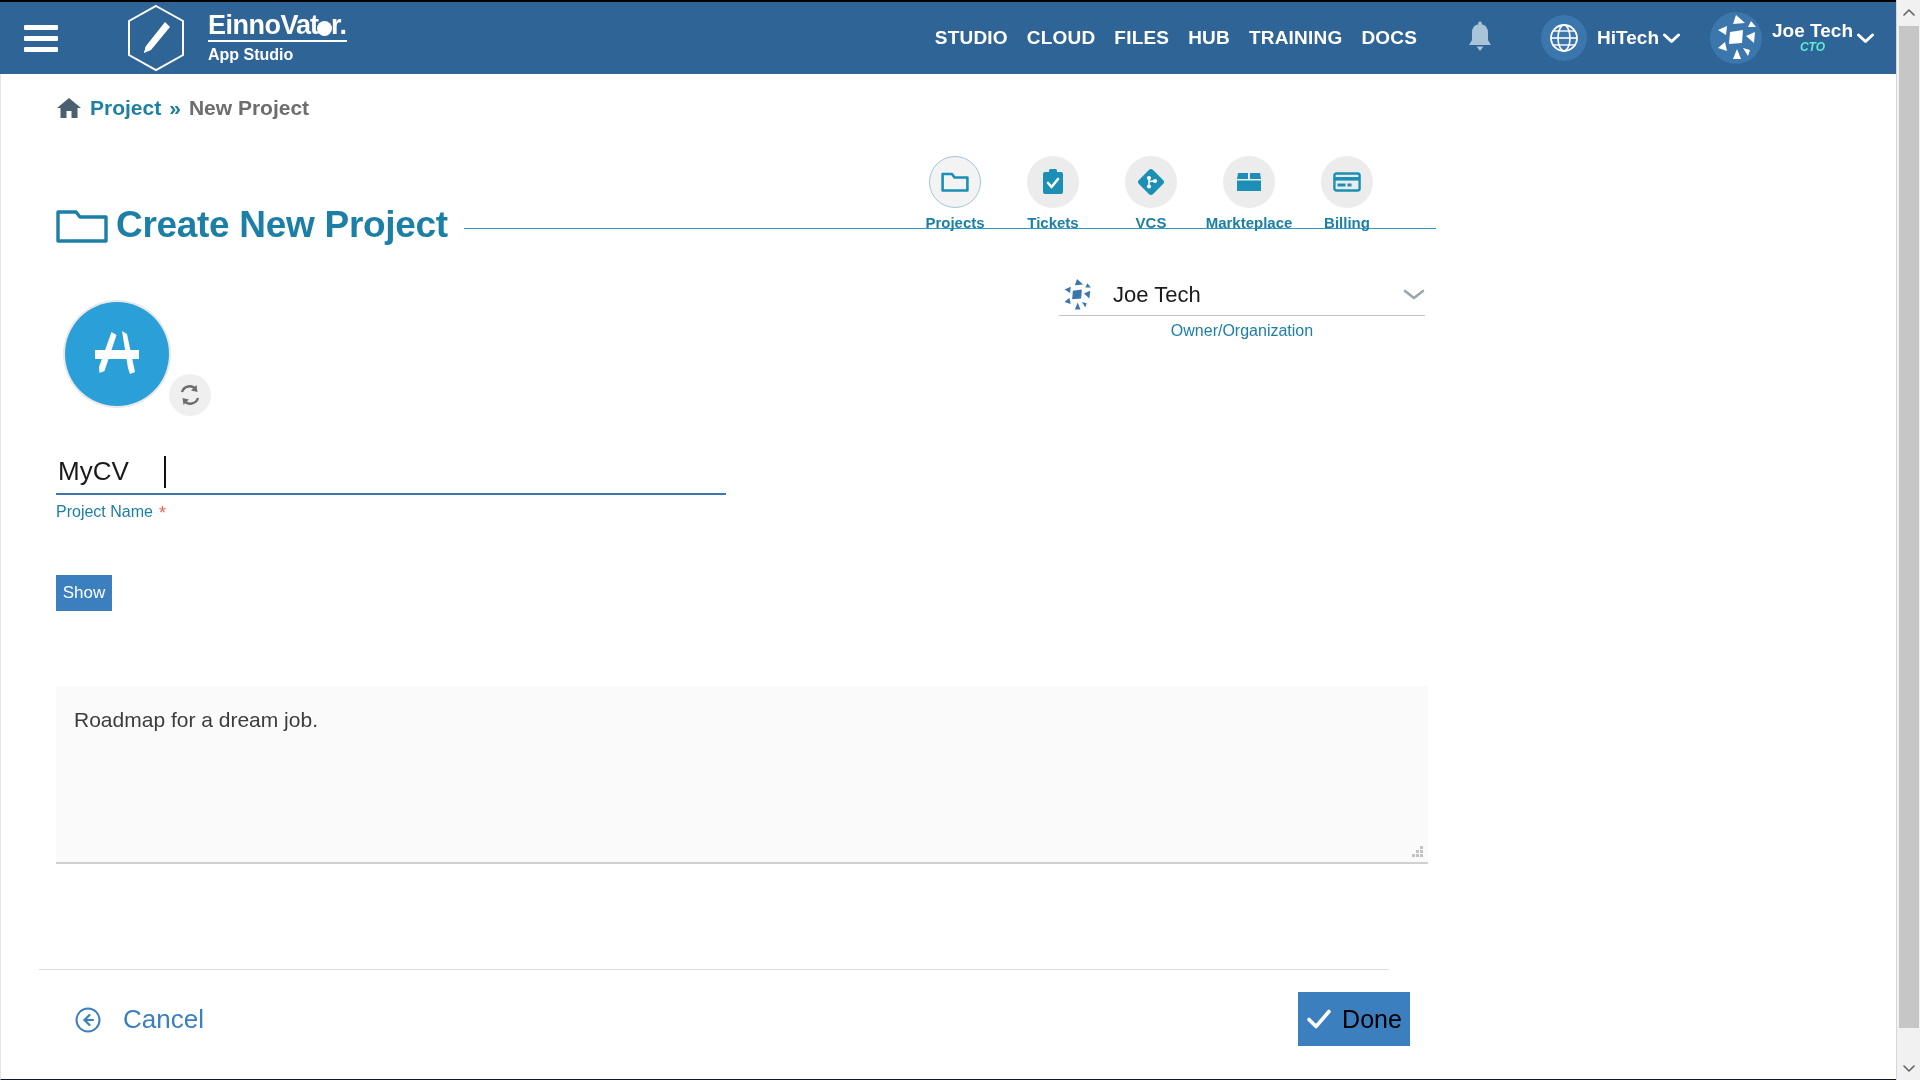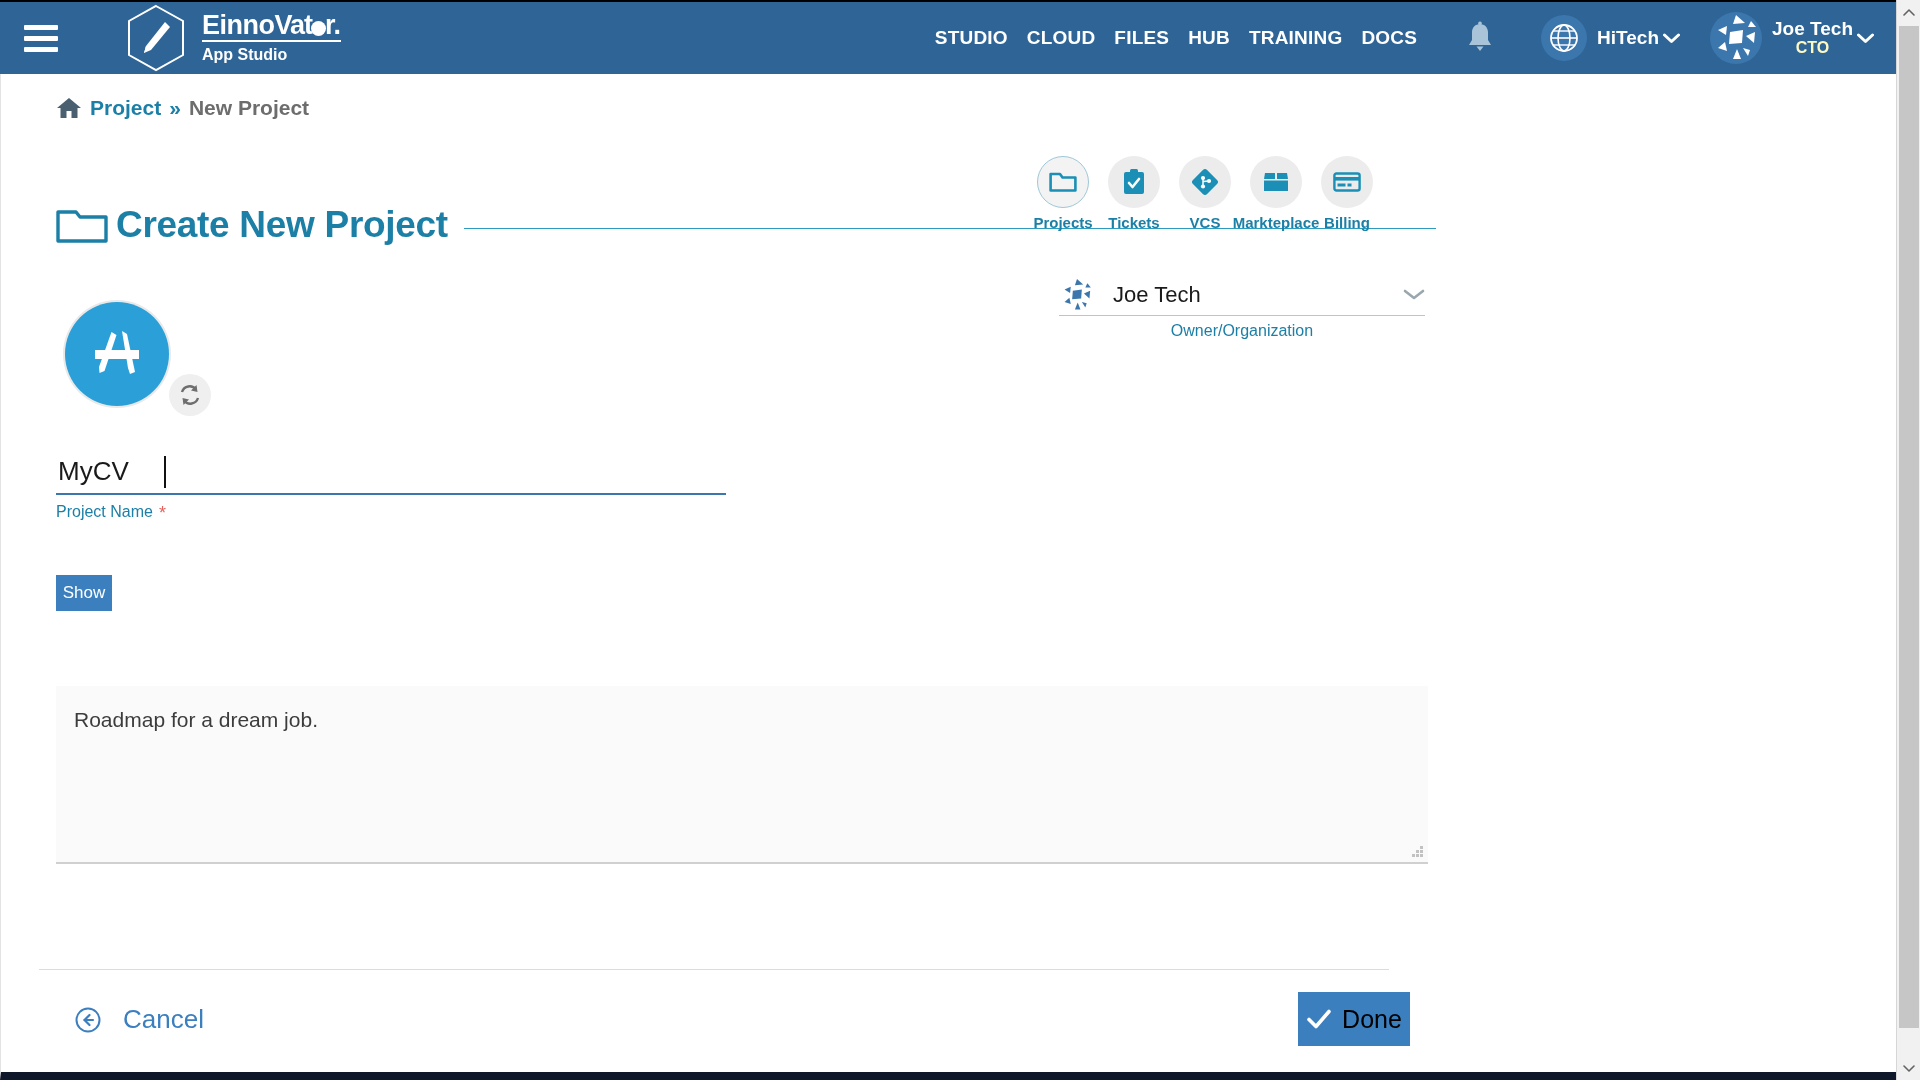--- a/index.html
+++ b/index.html
@@ -45,21 +45,21 @@
     background: #ffffff;
     border-radius: 1px;
   }
 
   .brand {
     display: flex;
     align-items: center;
     margin-left: 66px;
   }
   .brand-hex { width: 64px; height: 70px; flex: 0 0 auto; }
-  .brand-text { margin-left: 14px; }
+  .brand-text { margin-left: 20px; }
   .brand-name {
     font-size: 27px;
     font-weight: bold;
     color: #ffffff;
     letter-spacing: -0.5px;
     line-height: 1;
     border-bottom: 2px solid #ffffff;
     padding-bottom: 1px;
     display: inline-block;
     position: relative;
@@ -130,31 +130,31 @@
   .user-chip {
     display: flex;
     align-items: center;
     margin-left: 30px;
     margin-right: 22px;
     cursor: pointer;
   }
   .user-avatar { width: 52px; height: 52px; flex: 0 0 auto; }
   .user-meta { margin-left: 10px; text-align: center; }
   .user-name { color: #ffffff; font-size: 19px; font-weight: bold; line-height: 1.05; }
-  .user-role { color: #fef9c3; font-size: 16px; font-weight: bold; line-height: 1.15; }
+  .user-role { color: #5eead4; font-size: 12px; font-weight: bold; line-height: 1.15; font-style: italic; }
 
   
   .content {
     position: absolute;
     top: 74px; left: 0;
     width: 1896px;
     height: 1006px;
     background: #ffffff;
     border-left: 1px solid #e3e3e3;
-    border-bottom: 8px solid #0f172a;
+    border-bottom: 1px solid #0f172a;
   }
 
   .breadcrumb {
     position: absolute;
     left: 55px; top: 22px;
     display: flex; align-items: center;
     gap: 8px;
     font-size: 21px;
     font-weight: bold;
   }
@@ -185,21 +185,21 @@
     background: #2d9abf;
     margin-left: 16px;
     margin-top: 6px;
   }
 
   
   .modstrip {
     position: absolute;
     right: 520px; top: 82px;
     display: flex;
-    gap: 13px;
+    gap: 40px;
   }
   .mod {
     width: 58px;
     display: flex;
     flex-direction: column;
     align-items: center;
     cursor: pointer;
   }
   .mod-circle {
     width: 52px; height: 52px;

